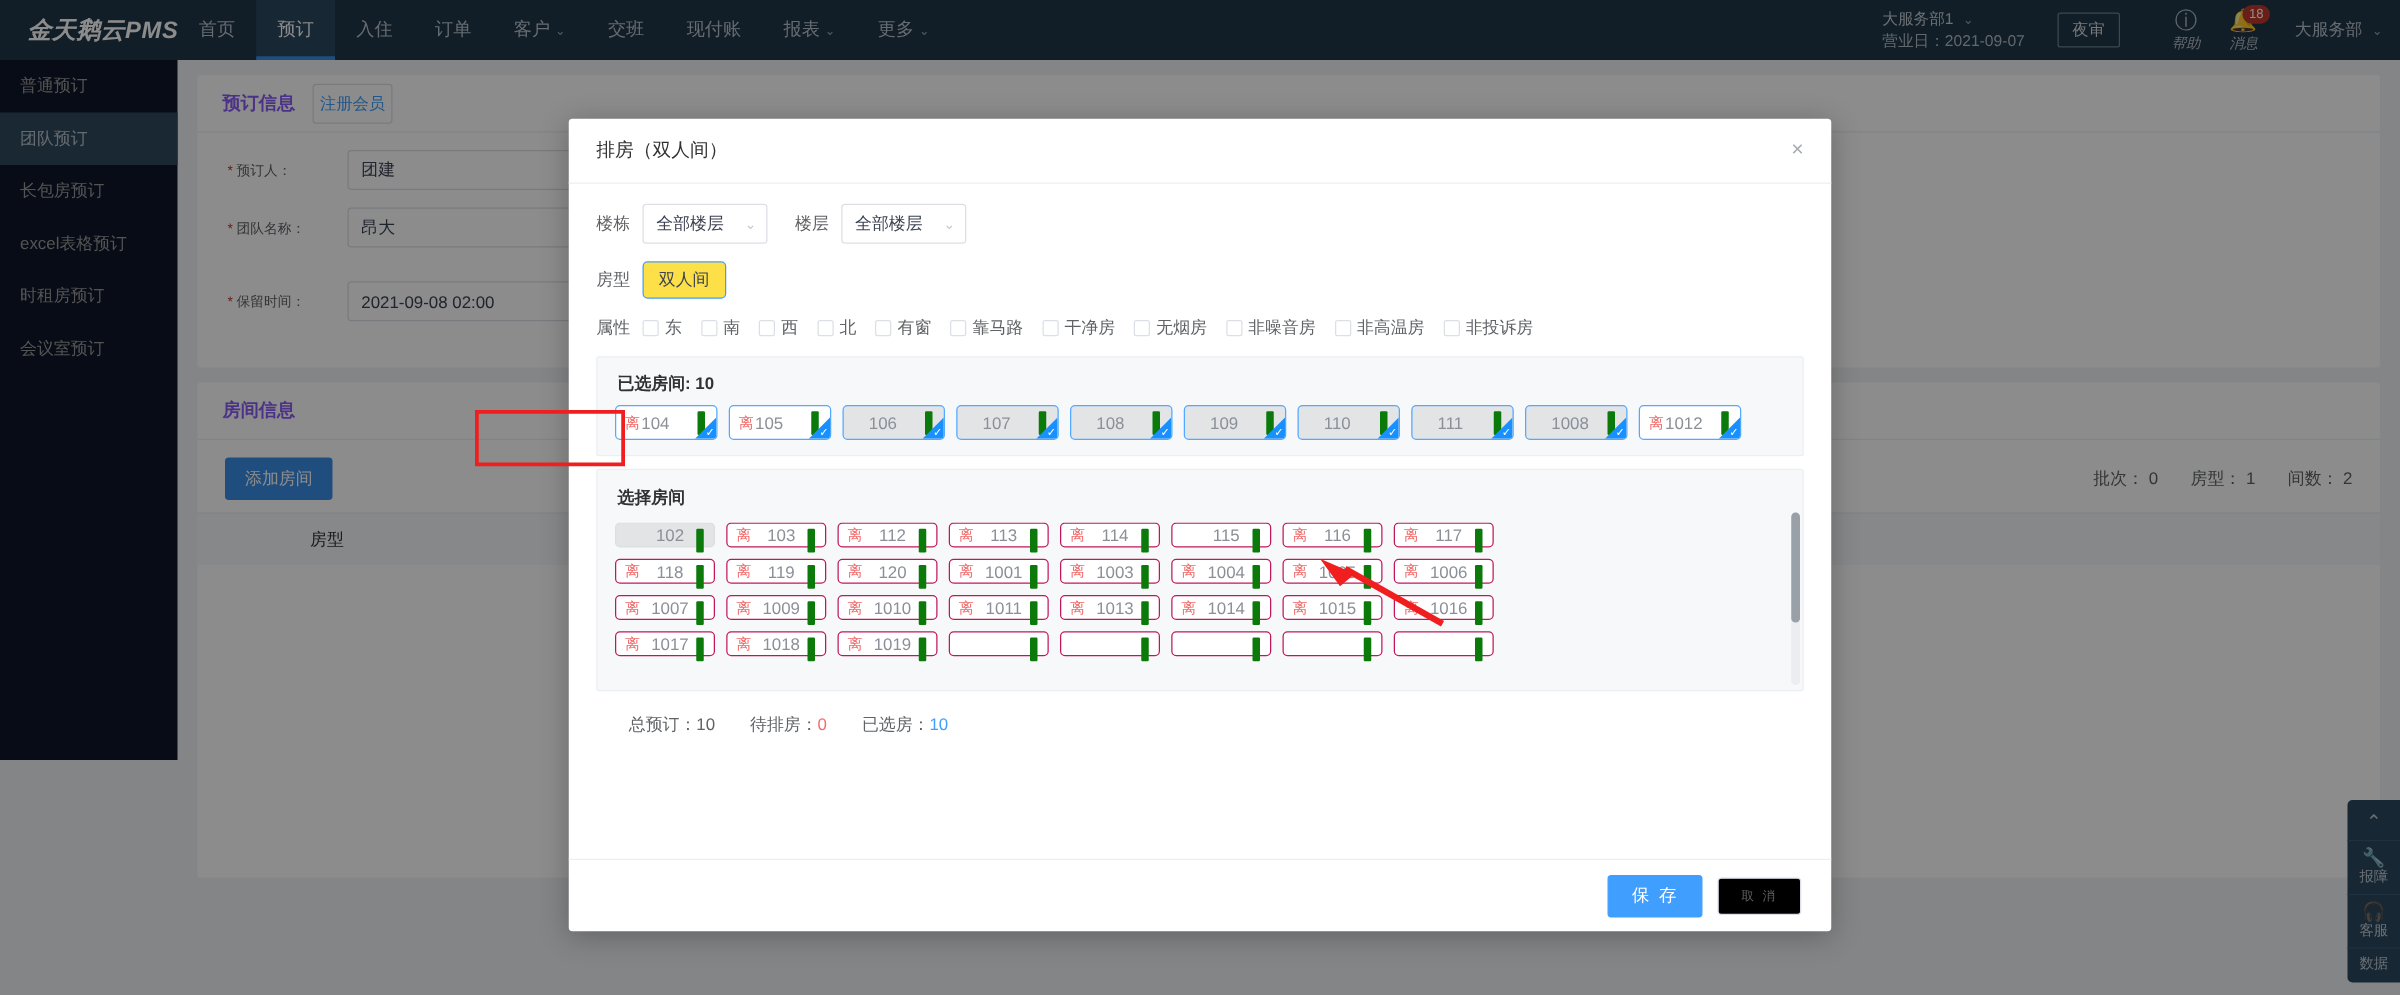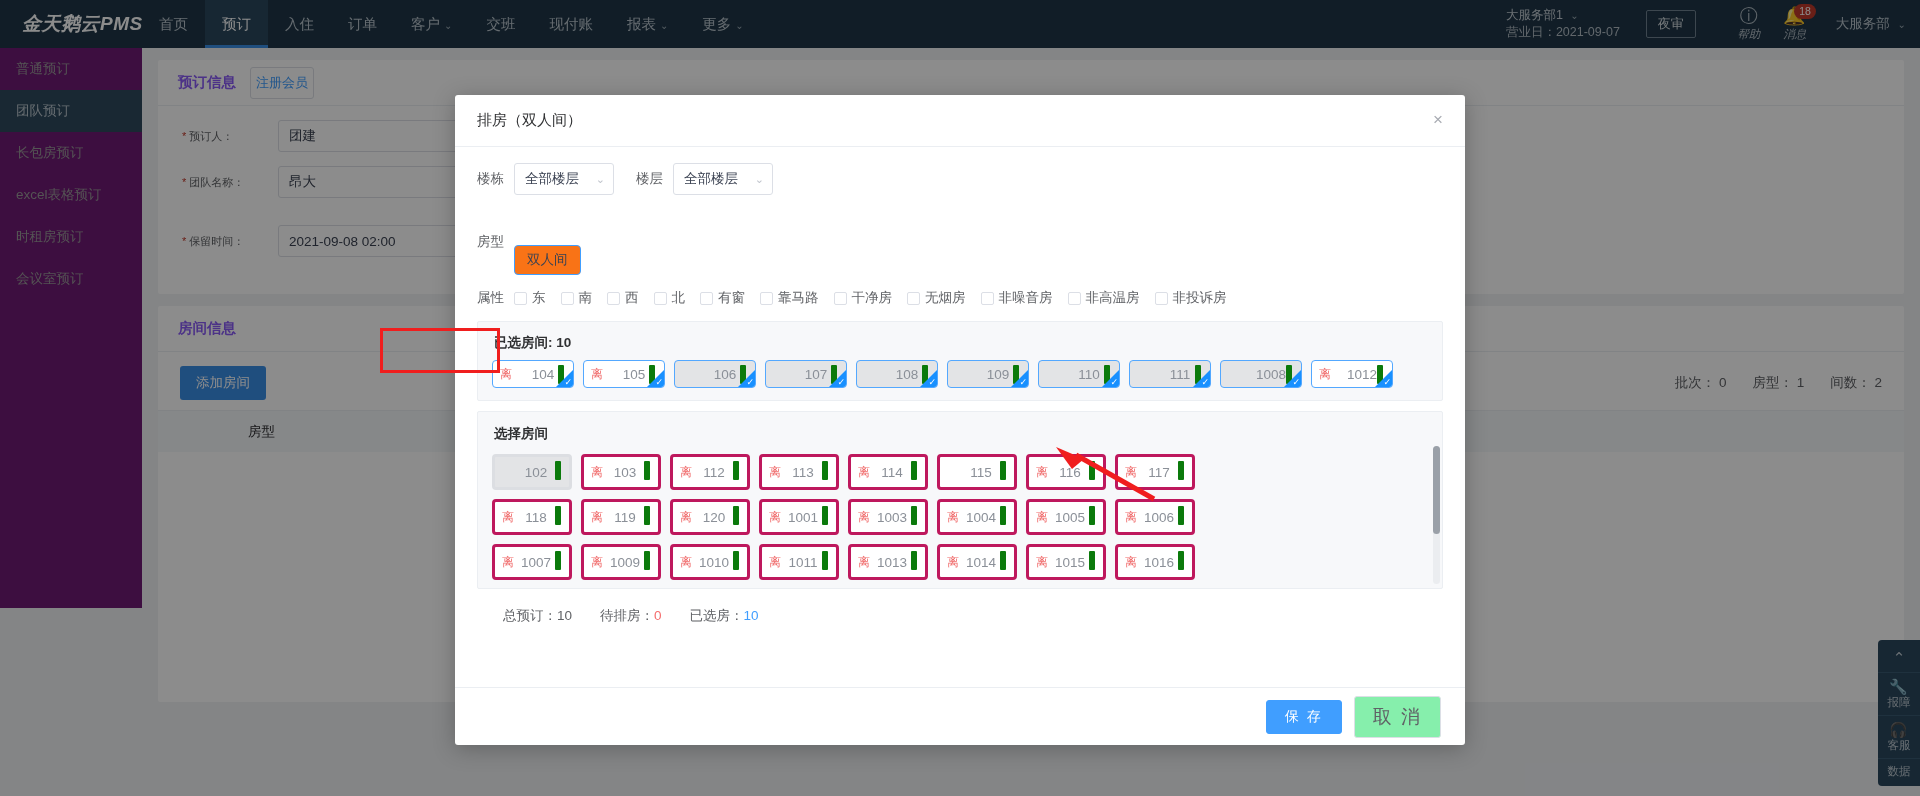--- a/index.html
+++ b/index.html
@@ -49,21 +49,21 @@
   .ticon .lbl { display:block; font-size: 11.5px; margin-top:1px; color:#b2bcc4;font-style:italic;}
   .badge {
     position: absolute; top: -2px; right: 2px; background: #c0392b; color: #fff;
     font-size: 10.5px; border-radius: 9px; padding: 1px 5px; line-height: 13px;
   }
   .deptsel { color: #b9c4cc; font-size: 13.5px; margin-left: 18px; cursor: pointer; white-space: nowrap;}
 
   
   .sidebar {
     position: absolute; top: 48px; left: 0; width: 142px; height: 560px;
-    background: #701a75; z-index: 3;
+    background: #0f172a; z-index: 3;
   }
   .side-item {
     height: 42px; line-height: 42px; padding-left: 16px;
     color: #999999; font-size: 13.5px; cursor: pointer; white-space: nowrap;
   }
   .side-item.active { background: #2f4a5e; color: #b9c4cc; }
 
   
   .page {
     position: absolute; top: 48px; left: 142px; right: 0; bottom: 0;
@@ -139,22 +139,22 @@
 
   .mrow { display: flex; align-items: center; margin-bottom: 14px; }
   .mlabel { font-size: 13.5px; color: #606266; margin-right: 10px; white-space: nowrap; }
   .msel {
     width: 100px; height: 32px; border: 1px solid #dcdfe6; border-radius: 3px;
     display: flex; align-items: center; justify-content: space-between;
     padding: 0 8px 0 10px; font-size: 13.5px; color: #3b4252; cursor: pointer;
     background:#fff; margin-right: 22px;
   }
   .roomtype-chip {
-    border: 1px solid #409eff; color: #3b4252; background: #f97316;
-    border-radius: 4px; font-size: 13.5px; padding: 5px 12px; cursor: pointer; margin-top: 36px;
+    border: 1px solid #409eff; color: #3b4252; background: #fde047;
+    border-radius: 4px; font-size: 13.5px; padding: 5px 12px; cursor: pointer;
   }
   .attrs { display: flex; align-items: center; flex-wrap: wrap; gap: 0px; }
   .cbox { display: flex; align-items: center; margin-right: 15px; cursor: pointer; }
   .cbox .sq {
     width: 13px; height: 13px; border: 1px solid #dcdfe6; border-radius: 2px;
     background: #fff; margin-right: 5px;
   }
   .cbox .cl { font-size: 13.5px; color: #606266; white-space: nowrap; }
 
   .panel { background: #f7f8fa; border: 1px solid #ebeef2; border-radius: 2px; }
@@ -166,21 +166,21 @@
     width: 82px; height: 28px; border-radius: 4px; position: relative;
     display: flex; align-items: center; box-sizing: border-box;
     border: 1px solid #53a8ff; background: #e3e4e6; overflow: hidden;
     cursor: pointer; font-size: 13px;
   }
   .rchip.white { background: #ffffff; }
   .rchip .tagleft {
     color: #f06a6a; font-size: 12px; padding-left: 7px; width: 20px;
   }
   .rchip .rno {
-    flex: 1; text-align: center; color: #8b9098; font-size: 13.5px;
+    flex: 1; color: #8b9098; font-size: 13.5px;
   }
   .rchip .bar {
     position: absolute; right: 9px; top: 4px; width: 6px; height: 19px;
     background: #0b7a0b; border-radius: 1px;
   }
   .rchip .corner {
     position: absolute; right: 0; bottom: 0; width: 0; height: 0;
     border-left: 17px solid transparent; border-bottom: 17px solid #1890ff;
   }
   .rchip .tick {
@@ -195,23 +195,23 @@
   .avail-title { font-size: 13.5px; color: #303133; font-weight: bold; padding: 13px 16px 9px 16px; }
   .grid-scroll {
     position:absolute; left:0; right:0; top:42px; bottom:0;
     padding: 0 16px 0 14px; overflow: hidden;
   }
   .grid {
     display: grid; grid-template-columns: repeat(8, 80px);
     gap: 9px 9px;
   }
   .rcard {
-    width: 80px; height: 36px; border-radius: 4px; position: relative;
+    width: 80px; height: 20px; border-radius: 4px; position: relative;
     display: flex; align-items: center; box-sizing: border-box;
-    border: 3px solid #be185d; background: #ffffff; cursor: pointer;
+    border: 1px solid #be185d; background: #ffffff; cursor: pointer;
   }
   .rcard.grey { background: #e3e4e6; border-color: #dcdee2; }
   .rcard .tagleft { color: #f06a6a; font-size: 12px; padding-left: 7px; width: 18px; }
   .rcard .rno { flex: 1; text-align: center; color: #8b9098; font-size: 13.5px; padding-right: 10px;}
   .rcard .bar {
     position: absolute; right: 8px; top: 4px; width: 6px; height: 19px;
     background: #0b7a0b; border-radius: 1px;
   }
   .vscroll {
     position: absolute; right: 2px; top: 34px; width: 7px; height: 138px;
@@ -234,22 +234,22 @@
 
   .modal-foot {
     height: 58px; display: flex; align-items: center; justify-content: flex-end;
     gap: 12px; padding: 0 24px; border-top: 1px solid #ebeef2;
   }
   .btn-blue {
     background: #409eff; color: #fff; border: 1px solid #409eff; border-radius: 3px;
     font-size: 14px; padding: 7px 18px; cursor: pointer; letter-spacing: 2px;
   }
   .btn-plain {
-    background: #86efac; color: #606266; border: 1px solid #dcdfe6; border-radius: 3px;
-    font-size: 19px; padding: 7px 18px; cursor: pointer; letter-spacing: 2px;
+    background: #000000; color: #606266; border: 1px solid #dcdfe6; border-radius: 3px;
+    font-size: 10px; padding: 7px 18px; cursor: pointer; letter-spacing: 2px;
   }
 
   
   .rtool {
     position: absolute; right: 0; top: 640px; width: 42px;
     background: #2a485e; border-radius: 4px 0 0 4px; z-index: 15;
     padding: 4px 0 2px 0;
   }
   .rtool .it {
     text-align: center; color: #c1cbd3; padding: 5px 0 6px 0; cursor: pointer;

